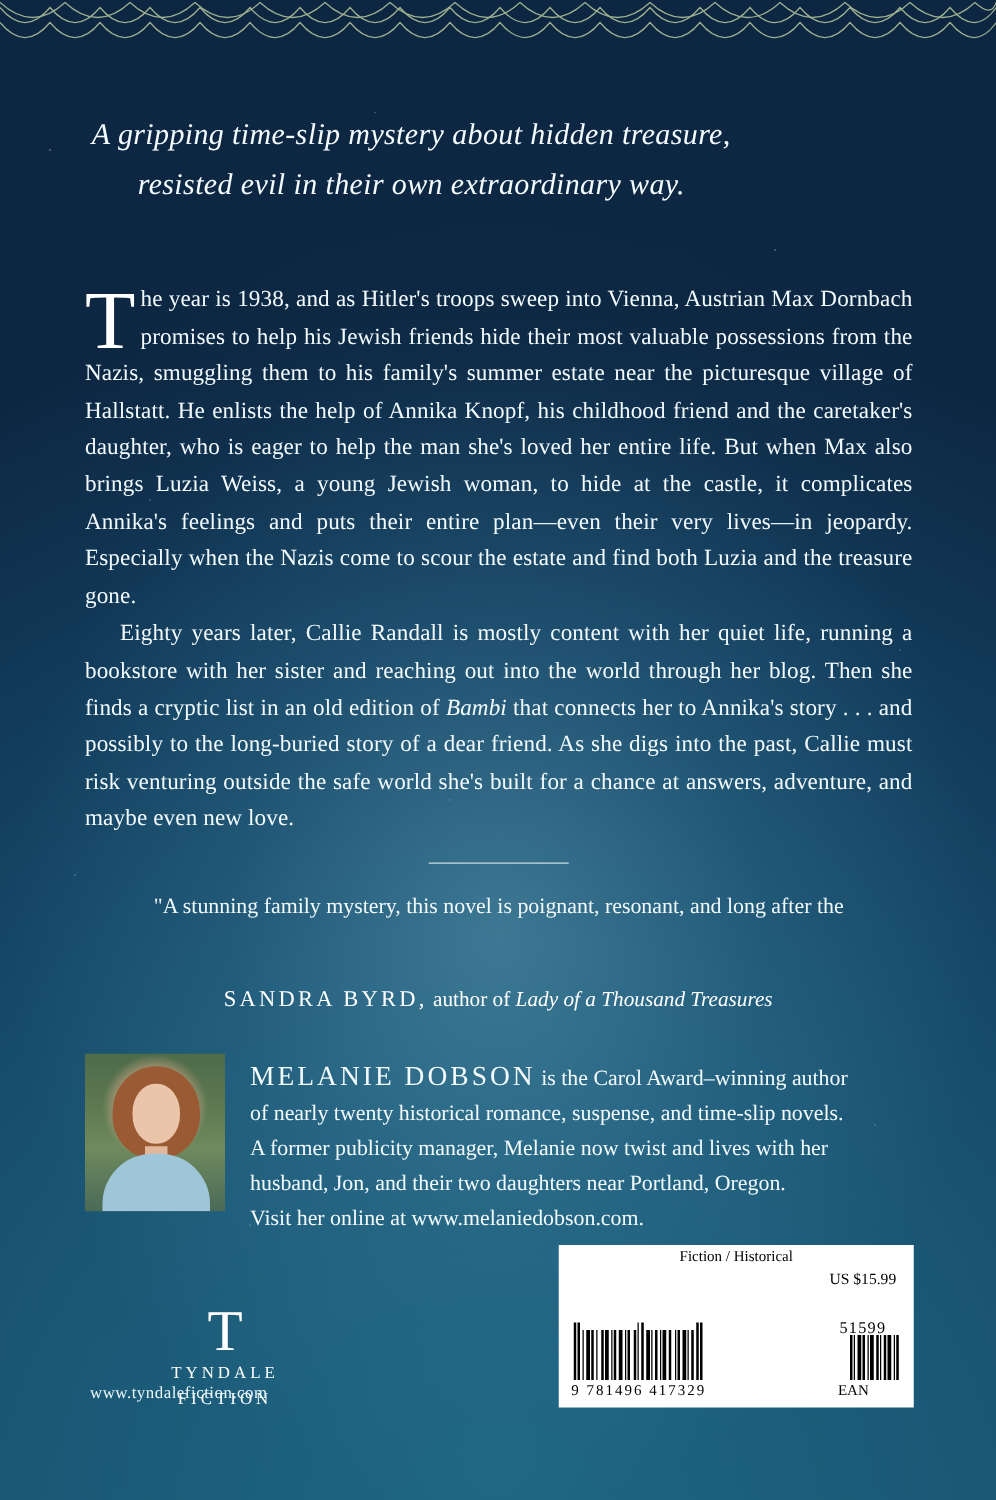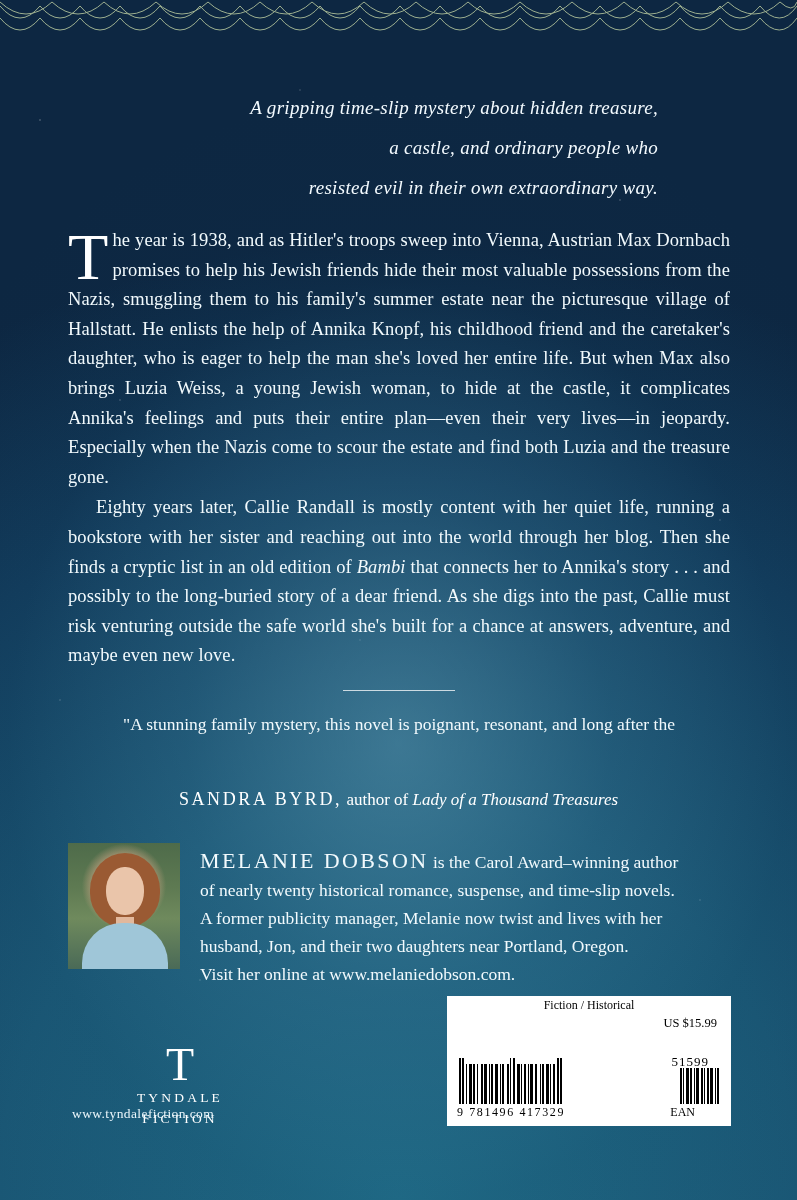--- a/index.html
+++ b/index.html
@@ -41,23 +41,23 @@
     top: 0; left: 0;
     width: 797px;
     height: 42px;
     opacity: 0.85;
   }
   .tagline {
     position: absolute;
     top: 88px;
     left: 0;
     width: 658px;
-    text-align: right;
+    text-align: center;
     font-style: italic;
-    font-size: 19px;
+    font-size: 24px;
     line-height: 40px;
     color: #f4fbff;
     letter-spacing: 0.3px;
   }
   .tagline div { white-space: nowrap; }
 
   .body-copy {
     position: absolute;
     top: 226px;
     left: 68px;
@@ -271,21 +271,20 @@
   <svg class="top-border" viewBox="0 0 797 42" preserveAspectRatio="none">
     <g stroke="#c9d9a8" stroke-width="1" fill="none" opacity="0.9">
       <path d="M0,6 Q20,30 40,6 Q60,30 80,6 Q100,30 120,6 Q140,30 160,6 Q180,30 200,6 Q220,30 240,6 Q260,30 280,6 Q300,30 320,6 Q340,30 360,6 Q380,30 400,6 Q420,30 440,6 Q460,30 480,6 Q500,30 520,6 Q540,30 560,6 Q580,30 600,6 Q620,30 640,6 Q660,30 680,6 Q700,30 720,6 Q740,30 760,6 Q780,30 797,6"></path>
       <path d="M0,18 Q20,42 40,18 Q60,42 80,18 Q100,42 120,18 Q140,42 160,18 Q180,42 200,18 Q220,42 240,18 Q260,42 280,18 Q300,42 320,18 Q340,42 360,18 Q380,42 400,18 Q420,42 440,18 Q460,42 480,18 Q500,42 520,18 Q540,42 560,18 Q580,42 600,18 Q620,42 640,18 Q660,42 680,18 Q700,42 720,18 Q740,42 760,18 Q780,42 797,18"></path>
       <path d="M0,2 Q26,26 52,2 Q78,26 104,2 Q130,26 156,2 Q182,26 208,2 Q234,26 260,2 Q286,26 312,2 Q338,26 364,2 Q390,26 416,2 Q442,26 468,2 Q494,26 520,2 Q546,26 572,2 Q598,26 624,2 Q650,26 676,2 Q702,26 728,2 Q754,26 780,2 Q793,14 797,2"></path>
     </g>
   </svg>
 
   <div class="tagline">
     <div>A gripping time-slip mystery about hidden treasure,</div>
-    <div>a castle, and ordinary people who</div>
     <div>resisted evil in their own extraordinary way.</div>
   </div>
 
   <div class="body-copy">
     <p><span class="dropcap">T</span><span>he year is 1938, and as Hitler's troops sweep into Vienna, Austrian Max Dornbach promises to help his Jewish friends hide their most valuable possessions from the Nazis, smuggling them to his family's summer estate near the picturesque village of Hallstatt. He enlists the help of Annika Knopf, his childhood friend and the caretaker's daughter, who is eager to help the man she's loved her entire life. But when Max also brings Luzia Weiss, a young Jewish woman, to hide at the castle, it complicates Annika's feelings and puts their entire plan—even their very lives—in jeopardy. Especially when the Nazis come to scour the estate and find both Luzia and the treasure gone.</span></p>
     <p><span>Eighty years later, Callie Randall is mostly content with her quiet life, running a bookstore with her sister and reaching out into the world through her blog. Then she finds a cryptic list in an old edition of </span><span class="italic">Bambi</span><span> that connects her to Annika's story . . . and possibly to the long-buried story of a dear friend. As she digs into the past, Callie must risk venturing outside the safe world she's built for a chance at answers, adventure, and maybe even new love.</span></p>
   </div>
 
   <div class="divider"></div>
 

